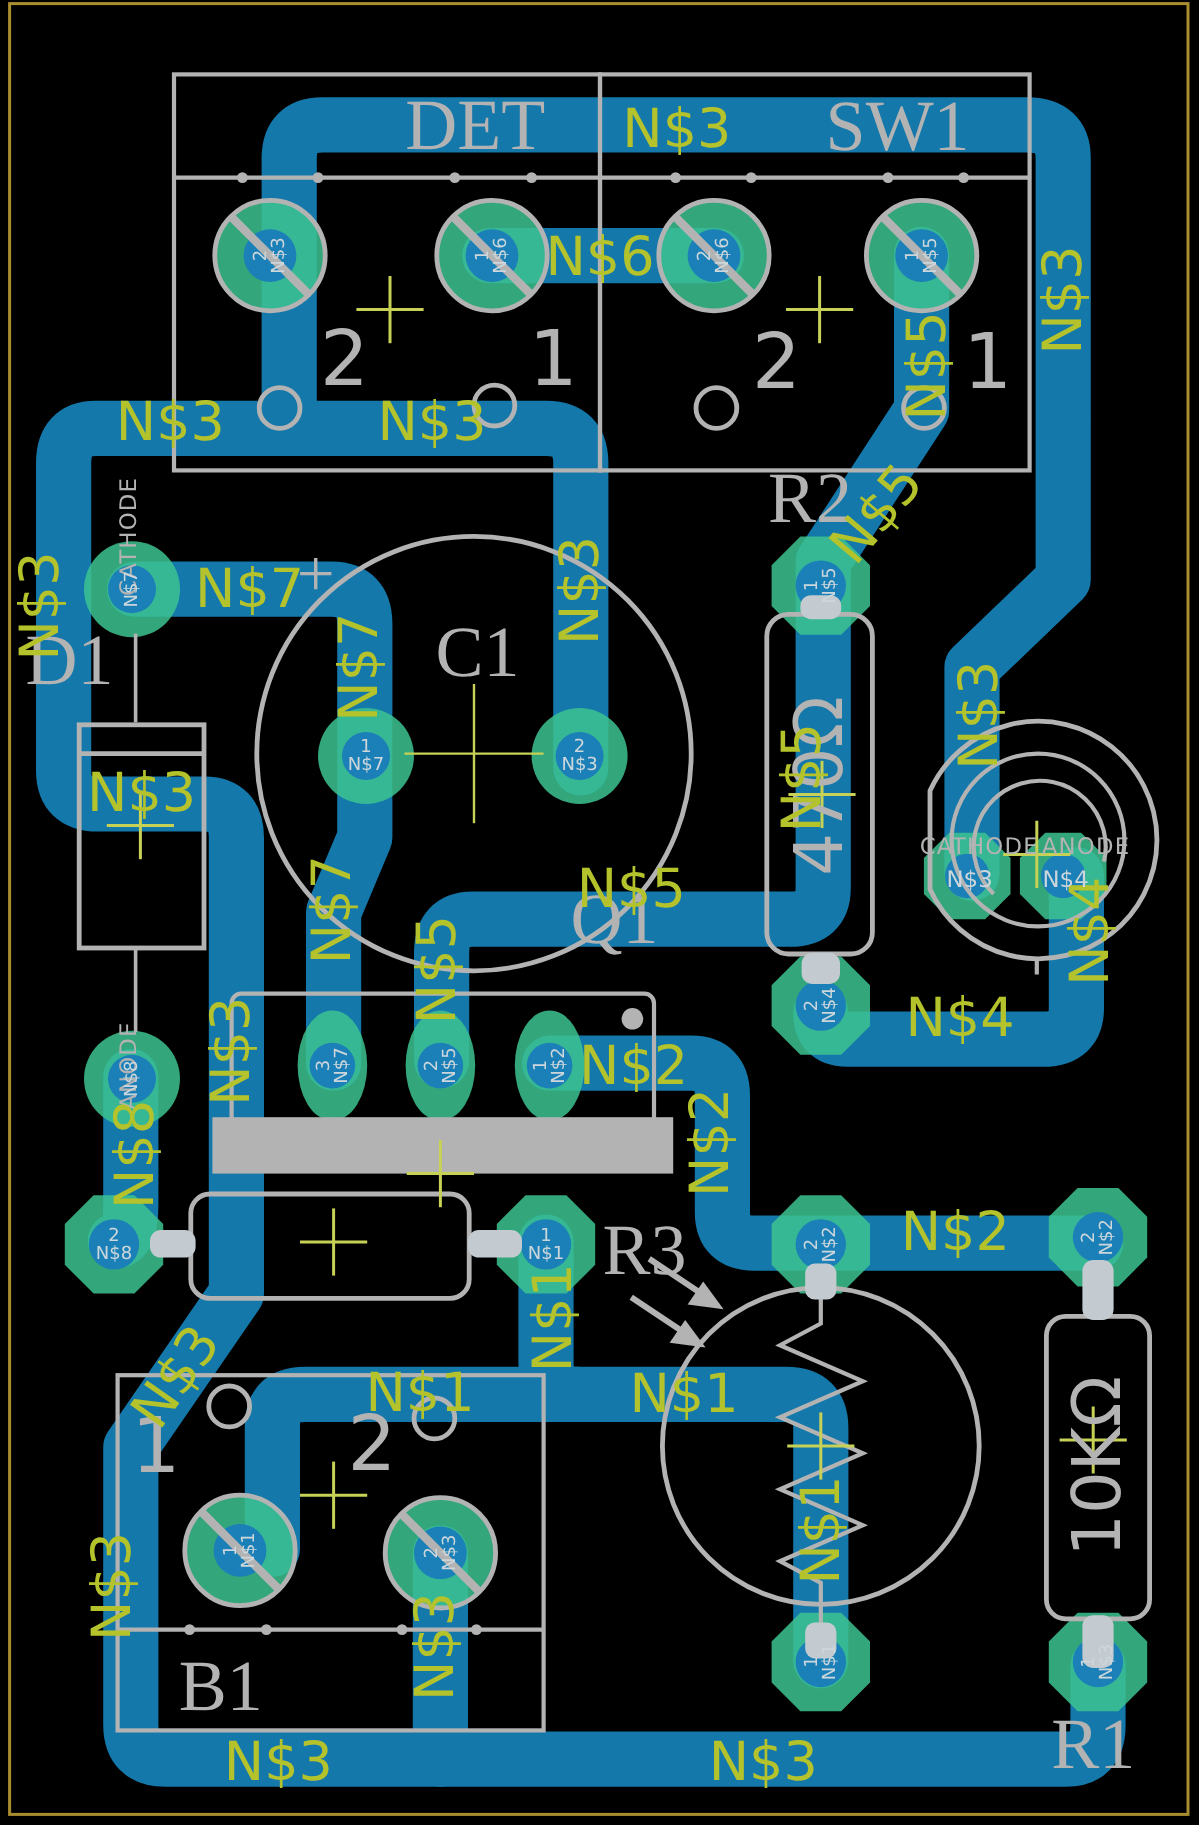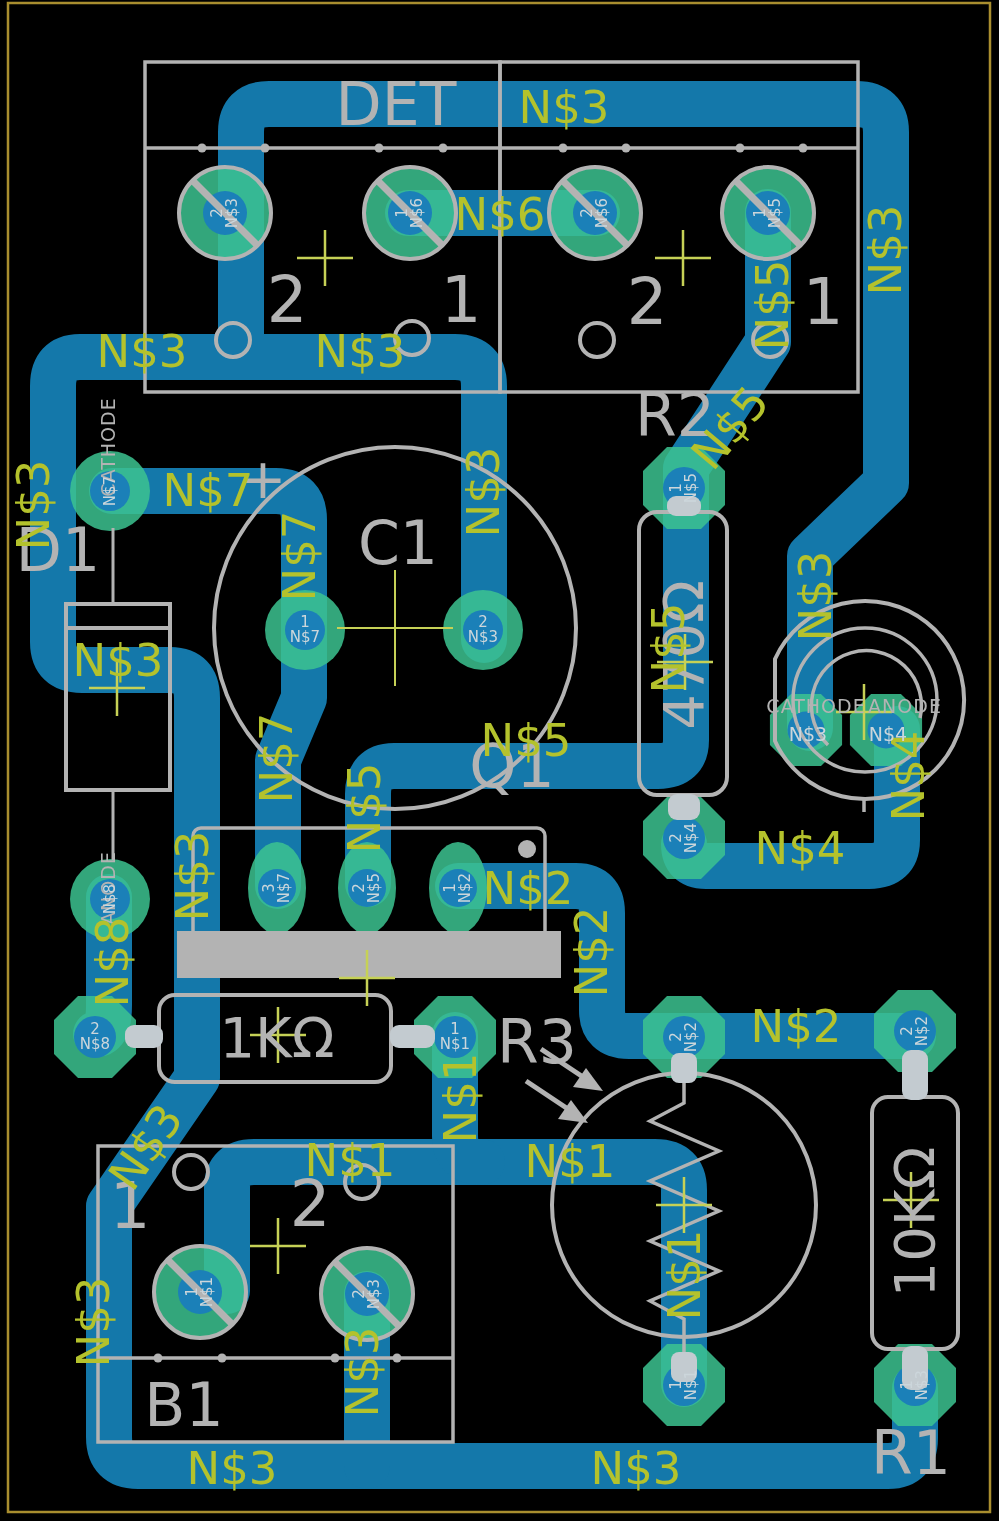--- a/index.html
+++ b/index.html
@@ -3,21 +3,21 @@
 <meta charset="utf-8">
 <style>
   html,body{margin:0;padding:0;background:#000;}
   #board{position:relative;width:999px;height:1521px;background:#000;overflow:hidden;
          font-family:"DejaVu Sans",sans-serif;}
   #gfx{position:absolute;left:0;top:0;}
   .padg{fill:#3cc390;fill-opacity:.85;}
   .hole{fill:#1b80b8;}
   .lbl{position:absolute;white-space:nowrap;line-height:1;transform:translate(-50%,-50%);}
   .net{color:#b4c22c;font-size:45px;}
-  .name{color:#b3b3b3;font-size:60px;}
+  .name{color:#b3b3b3;font-size:60px;font-family:Liberation Serif, serif;}
   .pin{color:#b3b3b3;font-size:64px;}
   .value{color:#b3b3b3;font-size:56px;}
   .small{color:#b3b3b3;font-size:19px;letter-spacing:1px;}
   .padtxt{position:absolute;color:#ccd6db;font-size:15px;line-height:15px;text-align:center;
           transform:translate(-50%,-50%);}
   .padtxt .l{display:block;}
   .v{transform:translate(-50%,-50%) rotate(-90deg);}
   .dn50{transform:translate(-50%,-50%) rotate(-50deg);}
   .dn55{transform:translate(-50%,-50%) rotate(-55deg);}
 </style>
@@ -183,31 +183,31 @@
     <use href="#cross" transform="translate(684,1205)"></use>
     <use href="#cross" transform="translate(911,1200)"></use>
     <g stroke="#c6d156" stroke-width="2">
       <line x1="337" y1="628" x2="453" y2="628"></line>
           <line x1="395" y1="570" x2="395" y2="686"></line>
     </g>
   </g>
 </svg>
 
 <span class="lbl name" style="left:396px;top:104px">DET</span>
+<span class="lbl name" style="left:748px;top:105px">SW1</span>
 <span class="lbl name" style="left:675px;top:415px">R2</span>
 <span class="lbl name" style="left:58px;top:550px">D1</span>
 <span class="lbl name" style="left:398px;top:543px">C1</span>
 <span class="lbl name" style="left:512px;top:766px">Q1</span>
 <span class="lbl name" style="left:537px;top:1042px">R3</span>
 <span class="lbl name" style="left:184px;top:1405px">B1</span>
 <span class="lbl name" style="left:911px;top:1453px">R1</span>
 <span class="lbl name" style="left:263px;top:479px;font-size:56px">+</span>
 
 <span class="lbl value v" style="left:684px;top:655px">470Ω</span>
-<span class="lbl value" style="left:277px;top:1038px">1KΩ</span>
 <span class="lbl value v" style="left:915px;top:1222px">10KΩ</span>
 
 <span class="lbl pin" style="left:287px;top:300px">2</span>
 <span class="lbl pin" style="left:461px;top:300px">1</span>
 <span class="lbl pin" style="left:647px;top:302px">2</span>
 <span class="lbl pin" style="left:823px;top:302px">1</span>
 <span class="lbl pin" style="left:130px;top:1206px">1</span>
 <span class="lbl pin" style="left:310px;top:1204px">2</span>
 
 <span class="lbl small v" style="left:108px;top:447px">CATHODE</span>

